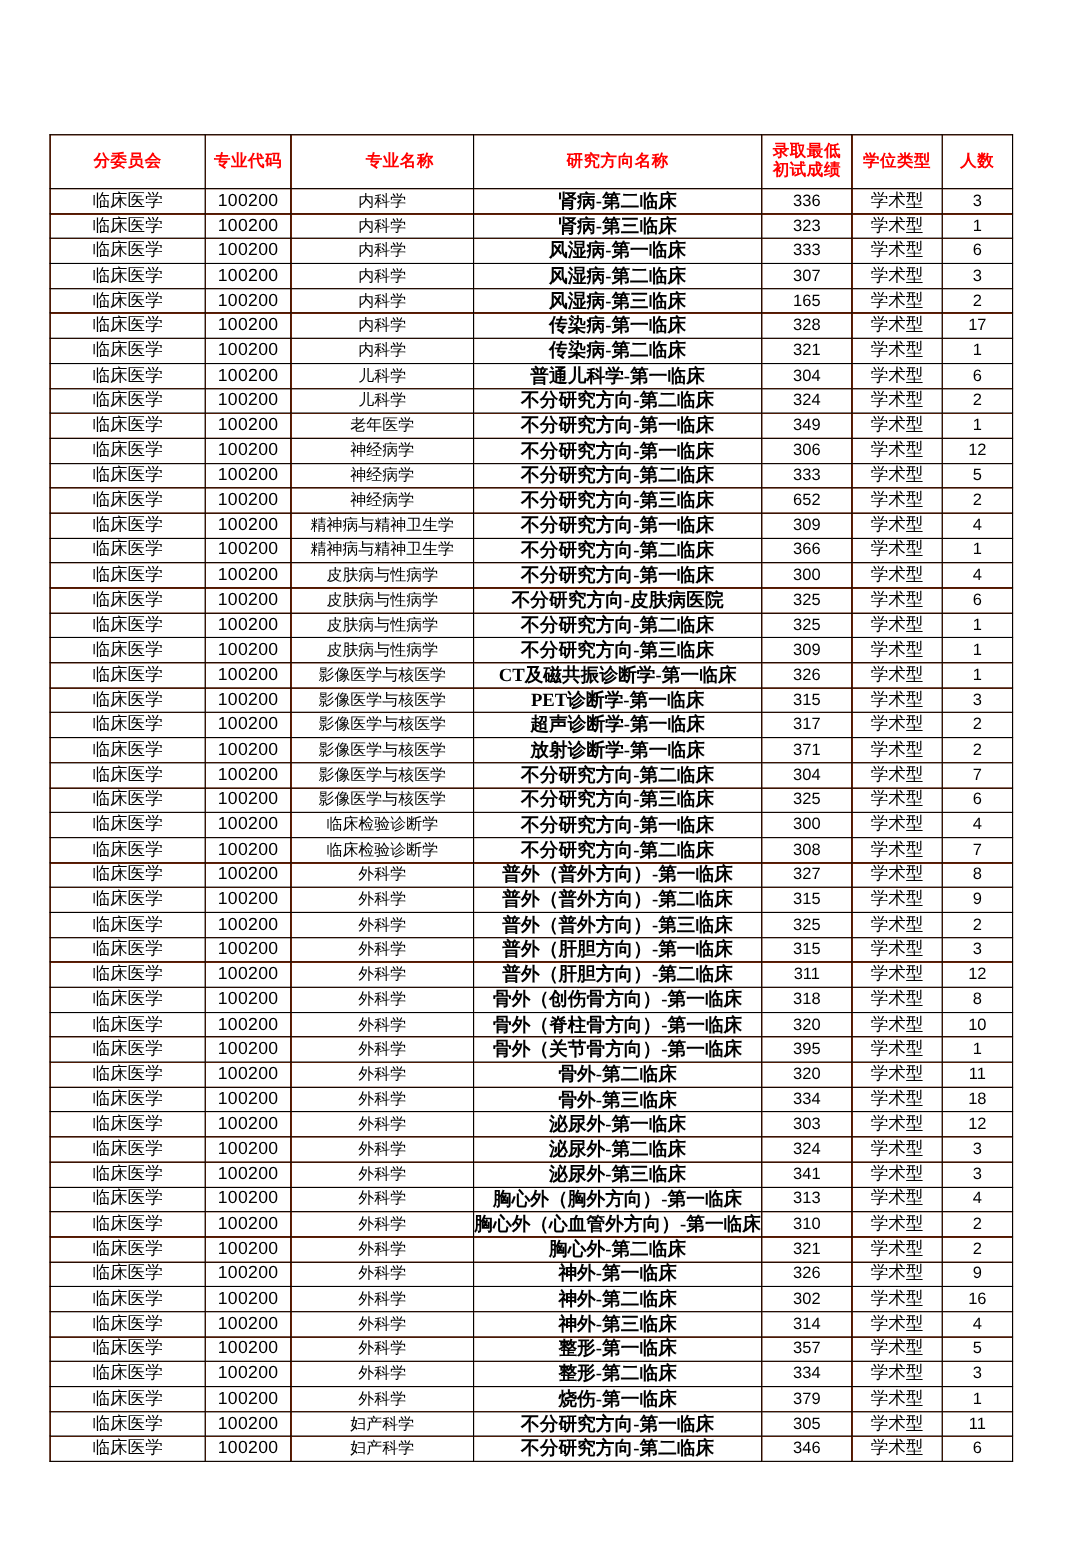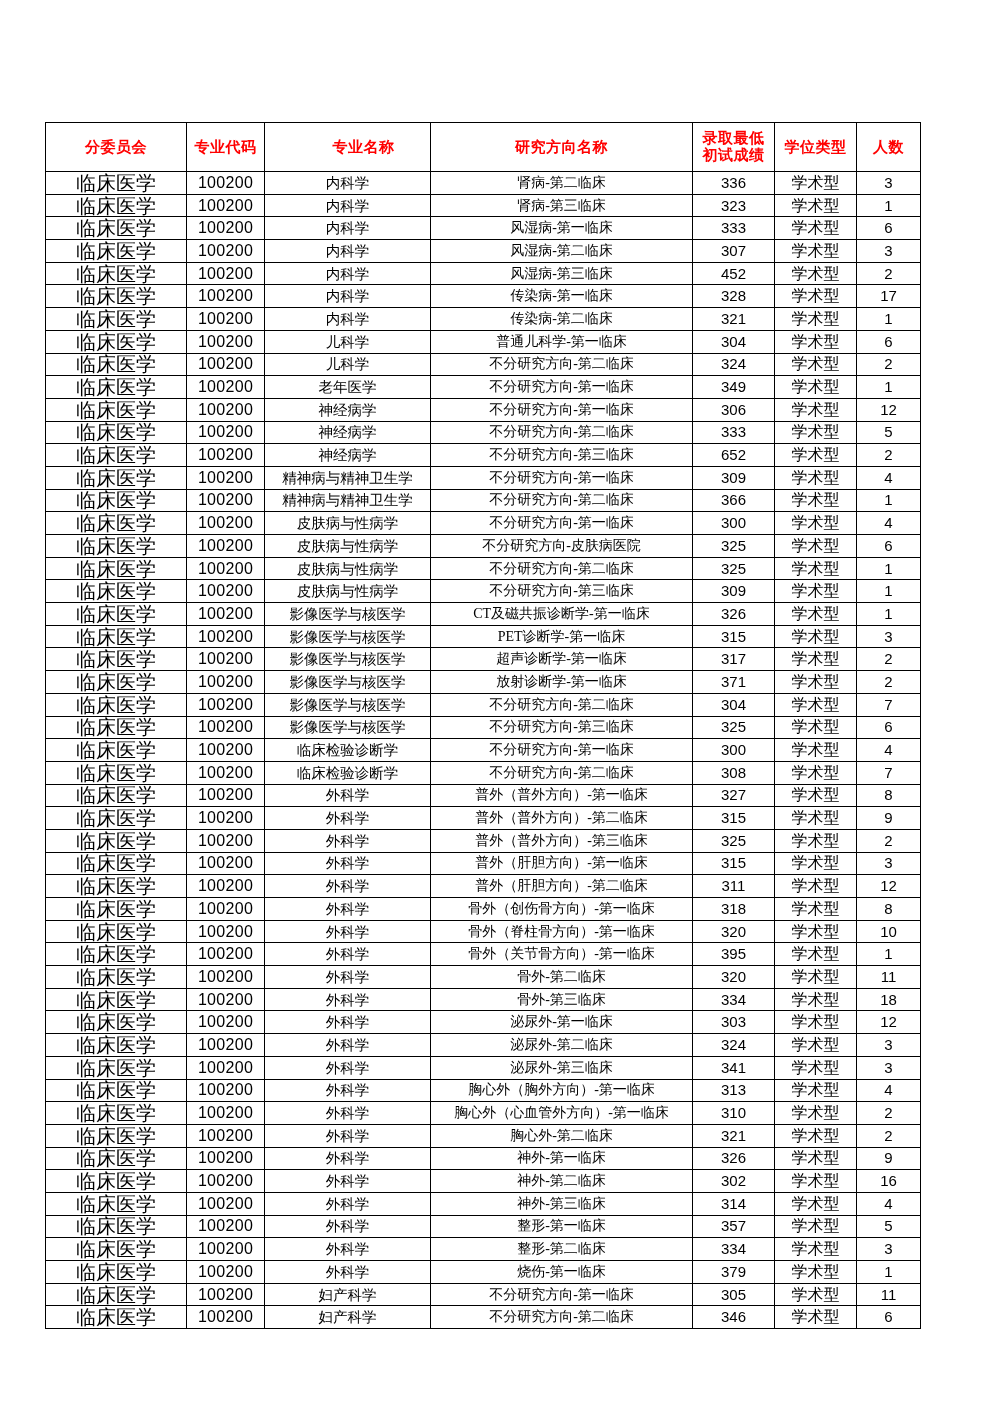--- a/index.html
+++ b/index.html
@@ -68,23 +68,23 @@
   col.c-code      { width: 78px; }
   col.c-major     { width: 166px; }
   col.c-direction { width: 262px; }
   col.c-score     { width: 82px; }
   col.c-degree    { width: 82px; }
   col.c-count     { width: 64px; }
 
   td.code   { font-family: "Liberation Sans", sans-serif; font-size: 16px; letter-spacing: 0.3px; }
   td.score  { font-family: "Liberation Sans", sans-serif; font-size: 15px; }
   td.count  { font-family: "Liberation Sans", sans-serif; font-size: 15px; }
-  td.direction { font-size: 14px; }
+  td.direction { font-size: 17px; font-weight: bold; }
   td.major { font-size: 14.5px; }
-  td.committee { font-size: 20px; font-family: Liberation Serif, serif; }
+  td.committee { font-size: 16px; font-family: Liberation Serif, serif; }
   td.degree { font-size: 16px; }
 </style>
 </head>
 <body>
 
 <div class="sheet">
   <table class="grid">
     <colgroup>
       <col class="c-committee">
       <col class="c-code">
@@ -155,21 +155,21 @@
           <td class="direction">风湿病-第二临床</td>
           <td class="score">307</td>
           <td class="degree">学术型</td>
           <td class="count">3</td>
         </tr>
         <tr>
           <td class="committee">临床医学</td>
           <td class="code">100200</td>
           <td class="major">内科学</td>
           <td class="direction">风湿病-第三临床</td>
-          <td class="score">452</td>
+          <td class="score">165</td>
           <td class="degree">学术型</td>
           <td class="count">2</td>
         </tr>
         <tr>
           <td class="committee">临床医学</td>
           <td class="code">100200</td>
           <td class="major">内科学</td>
           <td class="direction">传染病-第一临床</td>
           <td class="score">328</td>
           <td class="degree">学术型</td>

